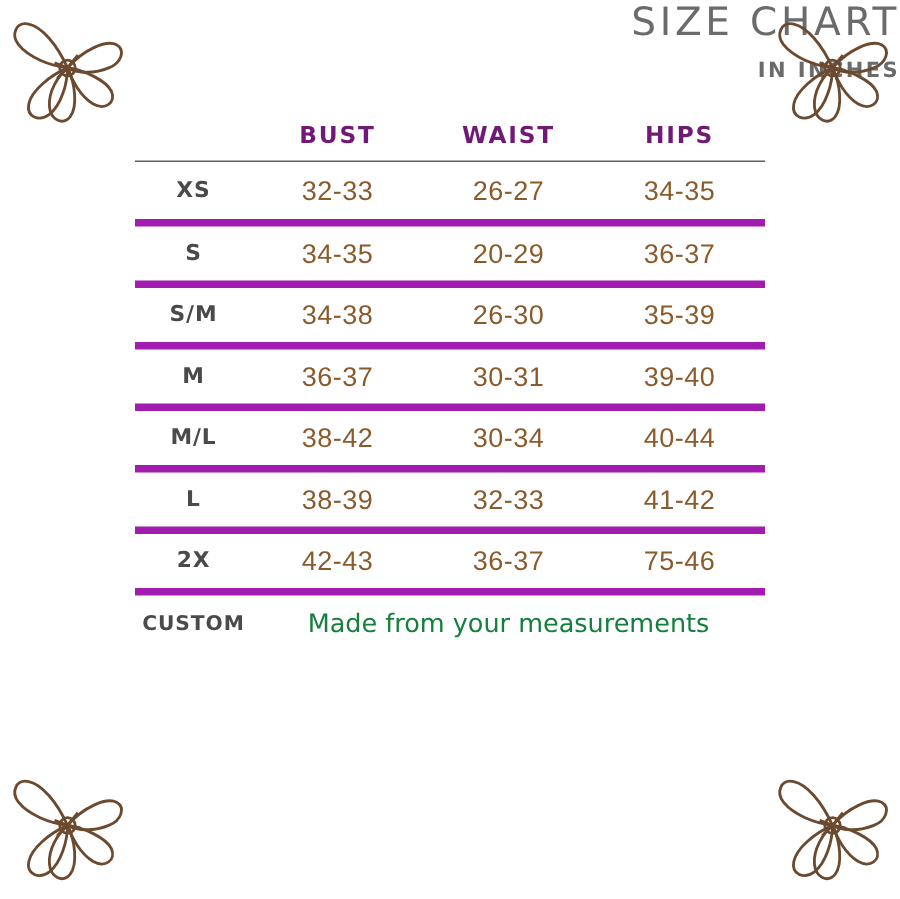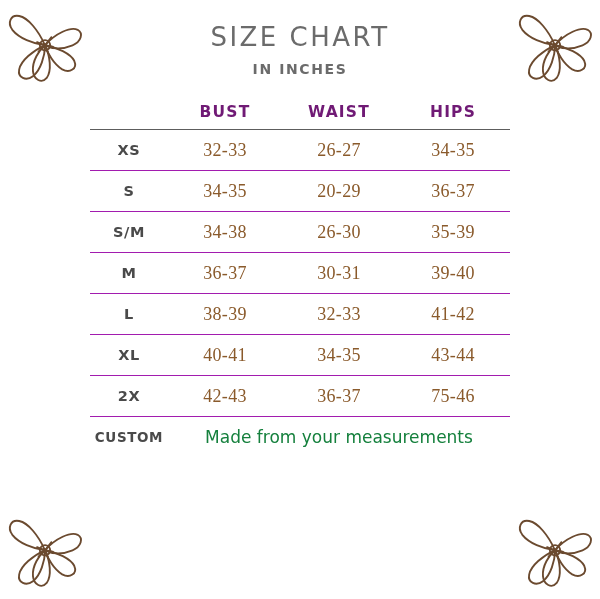--- a/index.html
+++ b/index.html
@@ -30,22 +30,21 @@
     pointer-events: none;
   }
   .flower svg { display: block; width: 100%; height: 100%; }
   .flower-tl { top: 4px;  left: 2px; }
   .flower-tr { top: 4px;  right: 2px; }
   .flower-bl { bottom: 4px; left: 2px; }
   .flower-br { bottom: 4px; right: 2px; }
 
   
   .header {
-    padding-top: 22px;
-    text-align: center;
+    text-align: right;
   }
   .title {
     font-family: "DejaVu Sans", sans-serif;
     font-size: 26px;
     letter-spacing: 2.5px;
     color: #6b6b6b;
     font-weight: 400;
   }
   .subtitle {
     margin-top: 9px;
@@ -81,40 +80,40 @@
     color: #701a75;
     font-weight: 700;
     height: 34px;
   }
   thead th.col-size { }
 
   tbody tr {
     height: 41px;
   }
   tbody tr td {
-    border-bottom: 1px solid #a21caf;
+    border-bottom: 5px solid #a21caf;
   }
   tbody tr:first-child td {
     border-top: 1px solid #5d5d5d;
   }
   tbody tr.custom-row td {
     border-bottom: none;
   }
 
   td.size-label {
     font-family: "DejaVu Sans", sans-serif;
     font-size: 14.5px;
     font-weight: 700;
     letter-spacing: 0.6px;
     color: #4a4a4a;
     text-align: left;
     padding-left: 4px;
   }
   td.measure {
-    font-family: Liberation Serif, serif;
+    font-family: Liberation Sans, sans-serif;
     font-size: 18px;
     color: #8a5a2b;
     font-weight: 400;
     letter-spacing: 0.3px;
   }
   td.custom-value {
     font-family: "DejaVu Sans", sans-serif;
     font-size: 17px;
     color: #15803d;
     font-weight: 400;
@@ -217,32 +216,32 @@
           <td class="measure">26-30</td>
           <td class="measure">35-39</td>
         </tr>
         <tr>
           <td class="size-label col-size">M</td>
           <td class="measure">36-37</td>
           <td class="measure">30-31</td>
           <td class="measure">39-40</td>
         </tr>
         <tr>
+          <td class="size-label col-size">M/L</td>
+          <td class="measure">38-42</td>
+          <td class="measure">30-34</td>
+          <td class="measure">40-44</td>
+        </tr>
+        <tr>
           <td class="size-label col-size">L</td>
           <td class="measure">38-39</td>
           <td class="measure">32-33</td>
           <td class="measure">41-42</td>
         </tr>
         <tr>
-          <td class="size-label col-size">XL</td>
-          <td class="measure">40-41</td>
-          <td class="measure">34-35</td>
-          <td class="measure">43-44</td>
-        </tr>
-        <tr>
           <td class="size-label col-size">2X</td>
           <td class="measure">42-43</td>
           <td class="measure">36-37</td>
           <td class="measure">75-46</td>
         </tr>
         <tr class="custom-row">
           <td class="size-label custom-label col-size">CUSTOM</td>
           <td class="custom-value" colspan="3">Made from your measurements</td>
         </tr>
       </tbody>

